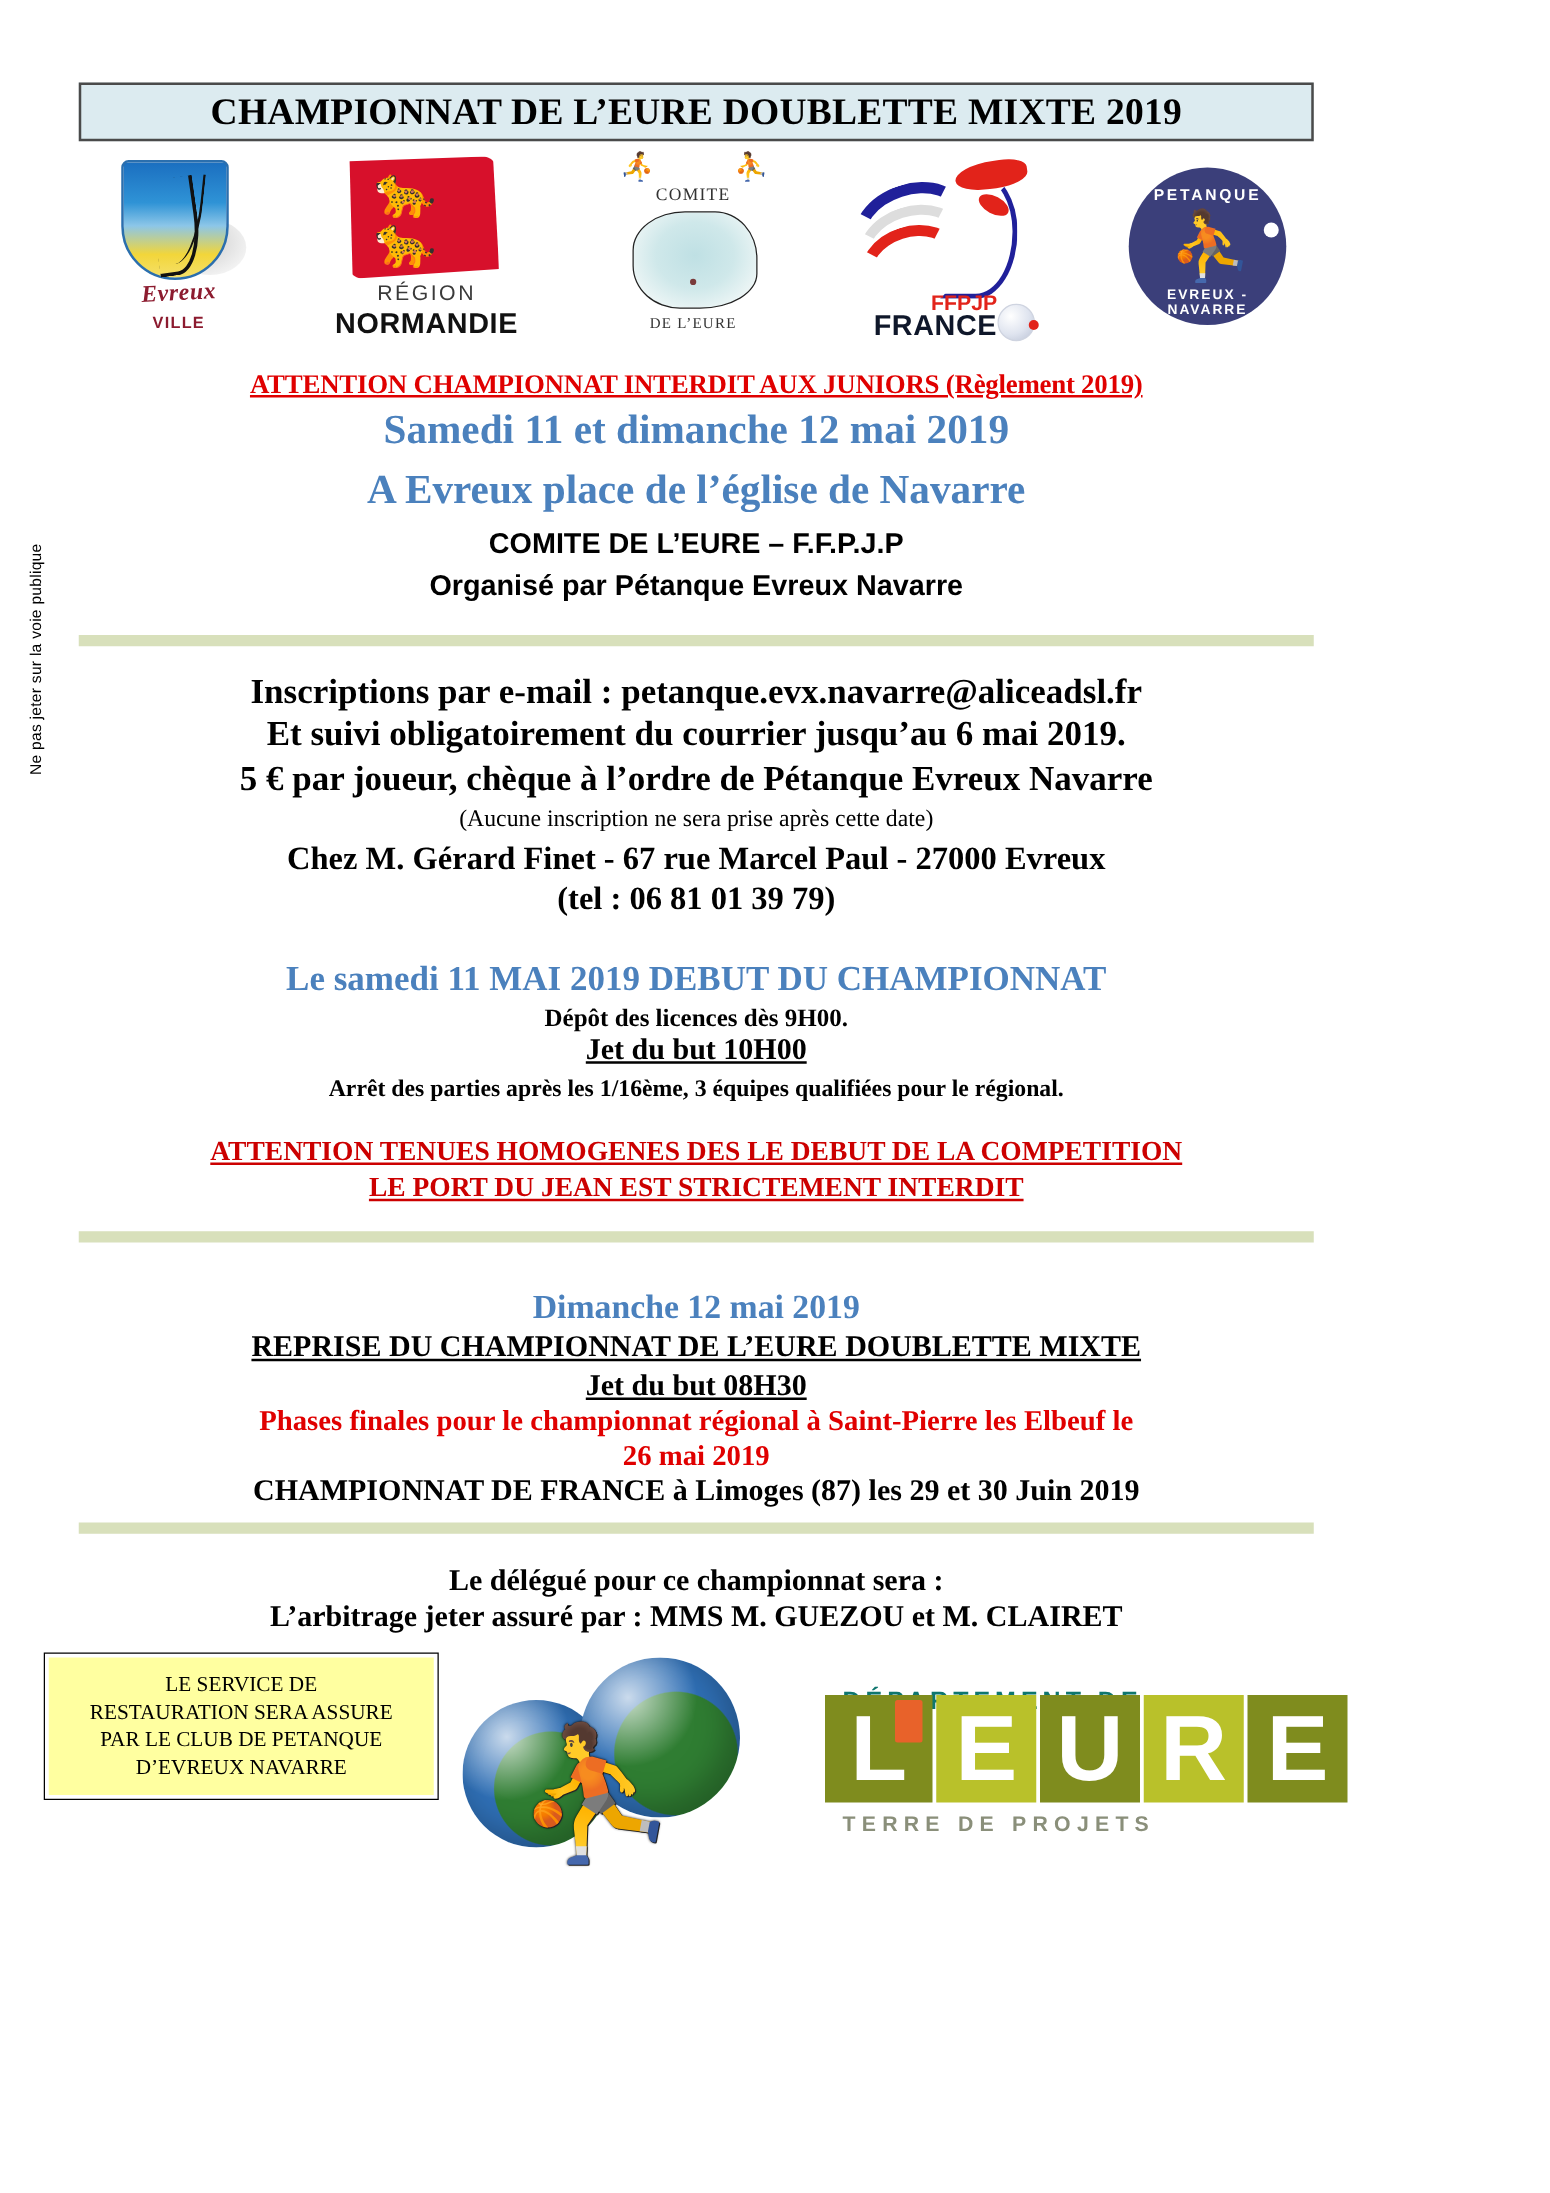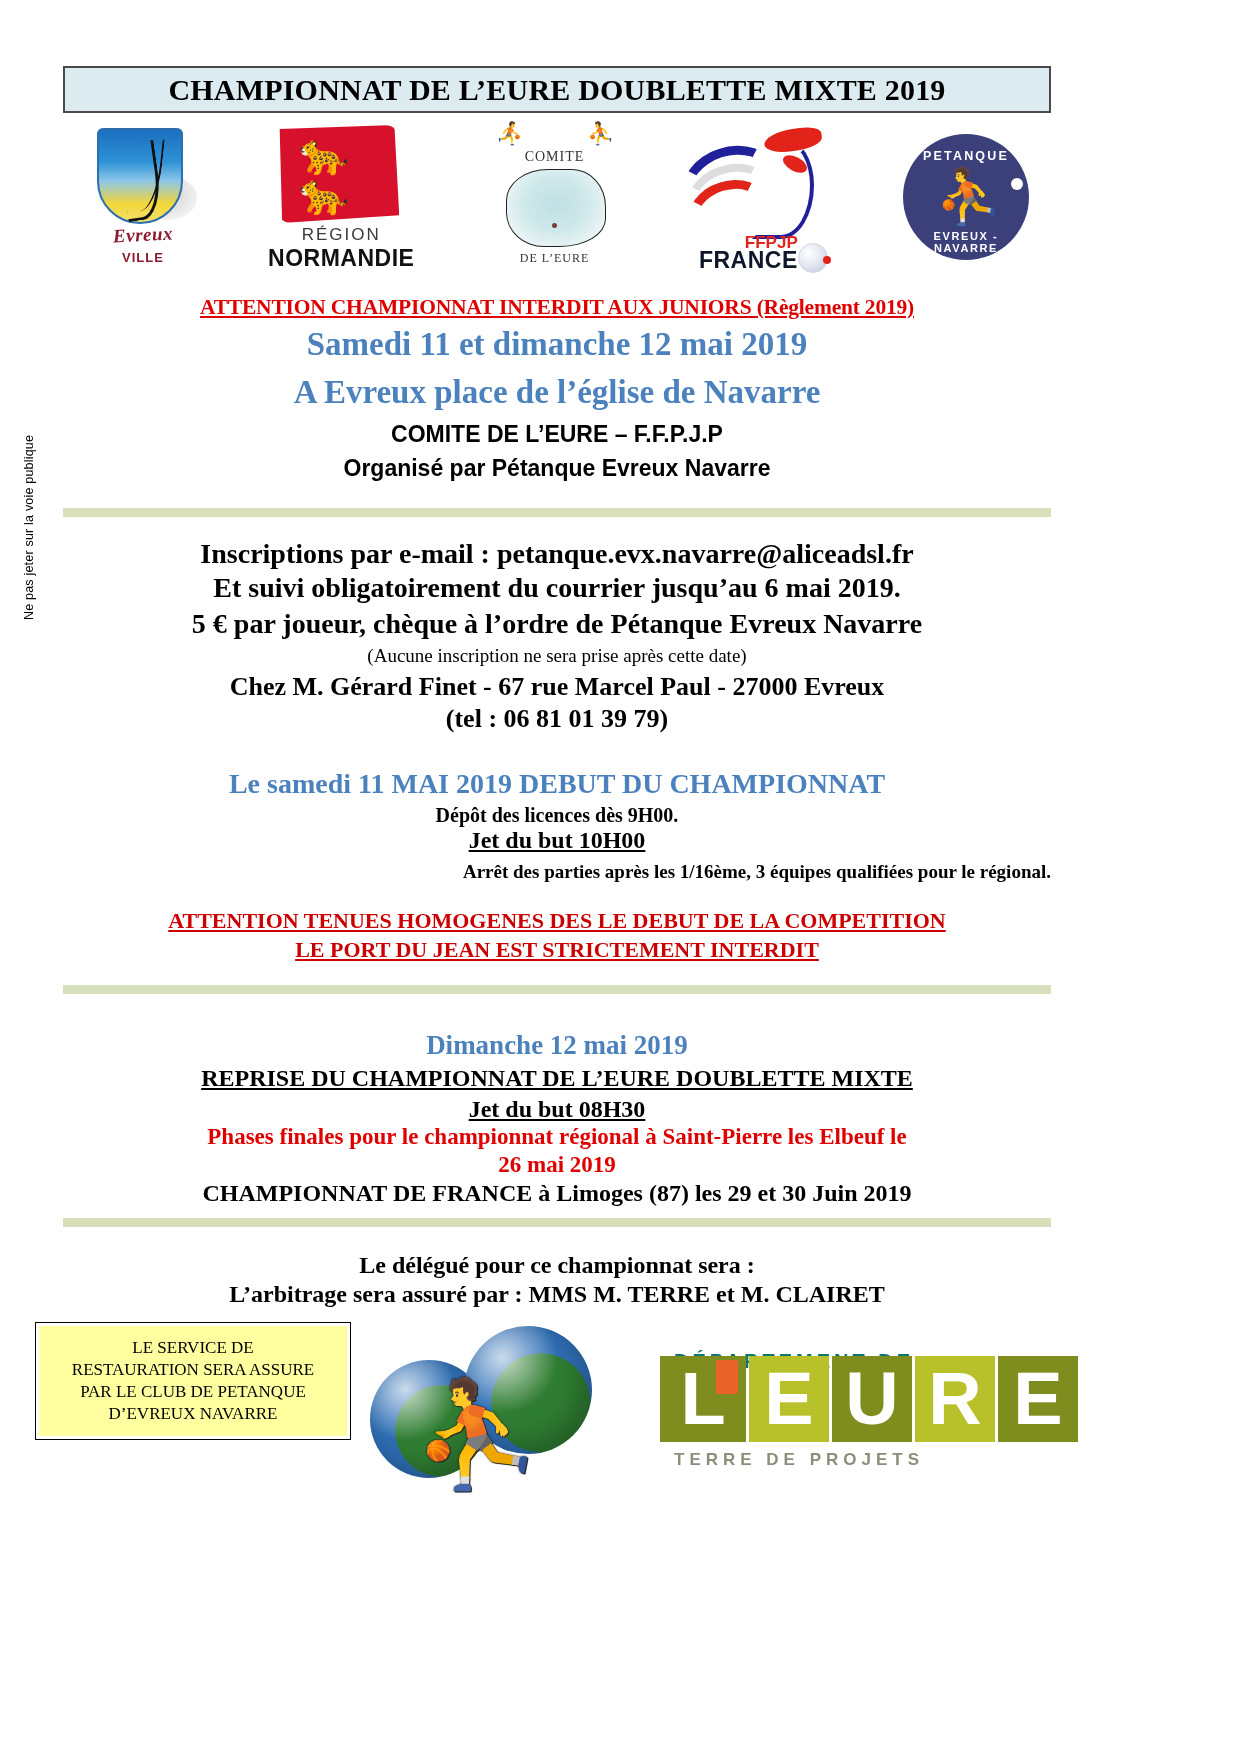--- a/index.html
+++ b/index.html
@@ -263,21 +263,21 @@
   .ins1 { top:538px; font-size:28px; font-weight:bold; }
   .ins2 { top:572px; font-size:28px; font-weight:bold; }
   .ins3 { top:608px; font-size:28px; font-weight:bold; }
   .ins4 { top:645px; font-size:19px; }
   .ins5 { top:672px; font-size:26px; font-weight:bold; }
   .ins6 { top:704px; font-size:26px; font-weight:bold; }
 
   .sam-head { top:768px; font-size:28px; }
   .sam1 { top:804px; font-size:20px; font-weight:bold; }
   .sam2 { top:827px; font-size:24px; font-weight:bold; text-decoration:underline; }
-  .sam3 { top:861px; font-size:19px; font-weight:bold;text-align:right; }
+  .sam3 { top:861px; font-size:19px; font-weight:bold; }
 
   .red-block1 { top:908px; font-size:22px; color:#cc0000; font-weight:bold; text-decoration:underline; }
   .red-block2 { top:937px; font-size:22px; color:#cc0000; font-weight:bold; text-decoration:underline; }
 
   .dim-head { top:1030px; font-size:27px; }
   .dim1 { top:1065px; font-size:24px; font-weight:bold; text-decoration:underline; }
   .dim2 { top:1096px; font-size:24px; font-weight:bold; text-decoration:underline; }
   .dim3 { top:1124px; font-size:23px; color:#e00000; font-weight:bold; }
   .dim4 { top:1152px; font-size:23px; color:#e00000; font-weight:bold; }
   .dim5 { top:1180px; font-size:24px; font-weight:bold; }
@@ -436,21 +436,21 @@
   <div class="txt blue-big dim-head">Dimanche 12 mai 2019</div>
   <div class="txt dim1">REPRISE DU CHAMPIONNAT DE L’EURE DOUBLETTE MIXTE</div>
   <div class="txt dim2">Jet du but 08H30</div>
   <div class="txt dim3">Phases finales pour le championnat régional à Saint-Pierre les Elbeuf le</div>
   <div class="txt dim4">26 mai 2019</div>
   <div class="txt dim5">CHAMPIONNAT DE FRANCE à Limoges (87) les 29 et 30 Juin 2019</div>
 
   <div class="divider div3"></div>
 
   <div class="txt del1">Le délégué pour ce championnat sera :</div>
-  <div class="txt del2">L’arbitrage sera assuré par : MMS M. TERRE et M. CLAIRET</div>
+  <div class="txt del2">L’arbitrage jeter assuré par : MMS M. GUEZOU et M. CLAIRET</div>
 
   <div class="yellow-box">
     <div class="inner">
       <div>LE SERVICE DE</div>
       <div>RESTAURATION SERA ASSURE</div>
       <div>PAR LE CLUB DE PETANQUE</div>
       <div>D’EVREUX NAVARRE</div>
     </div>
   </div>
 

